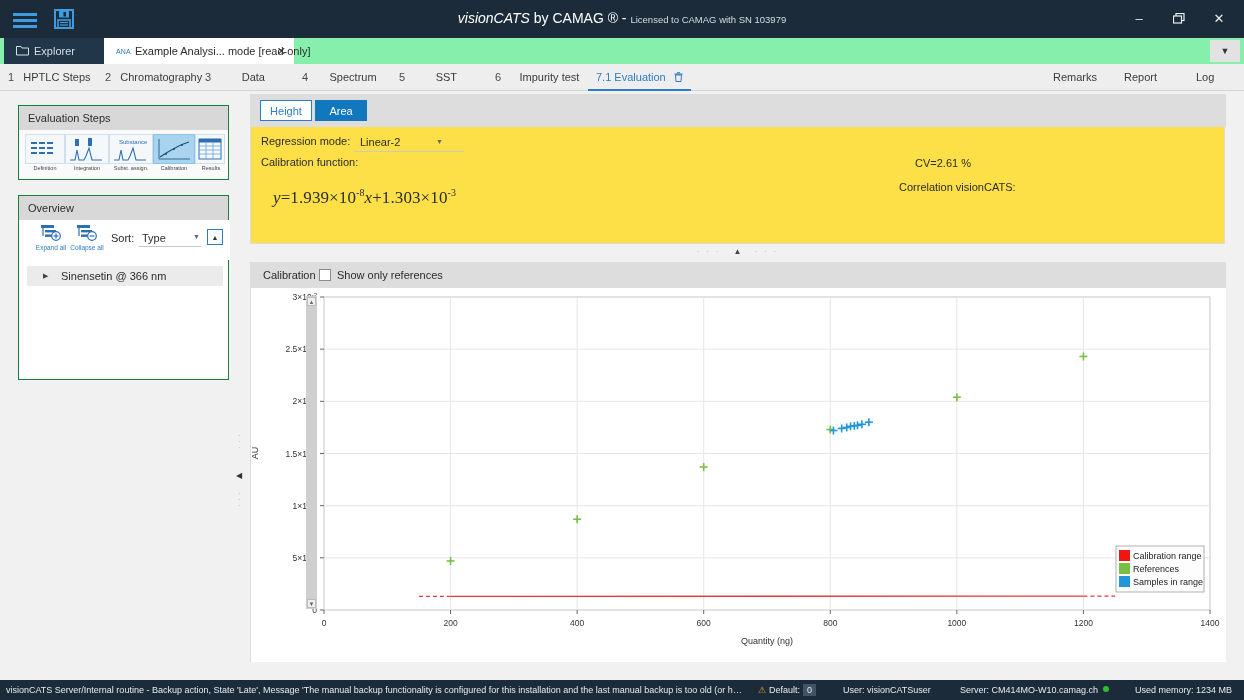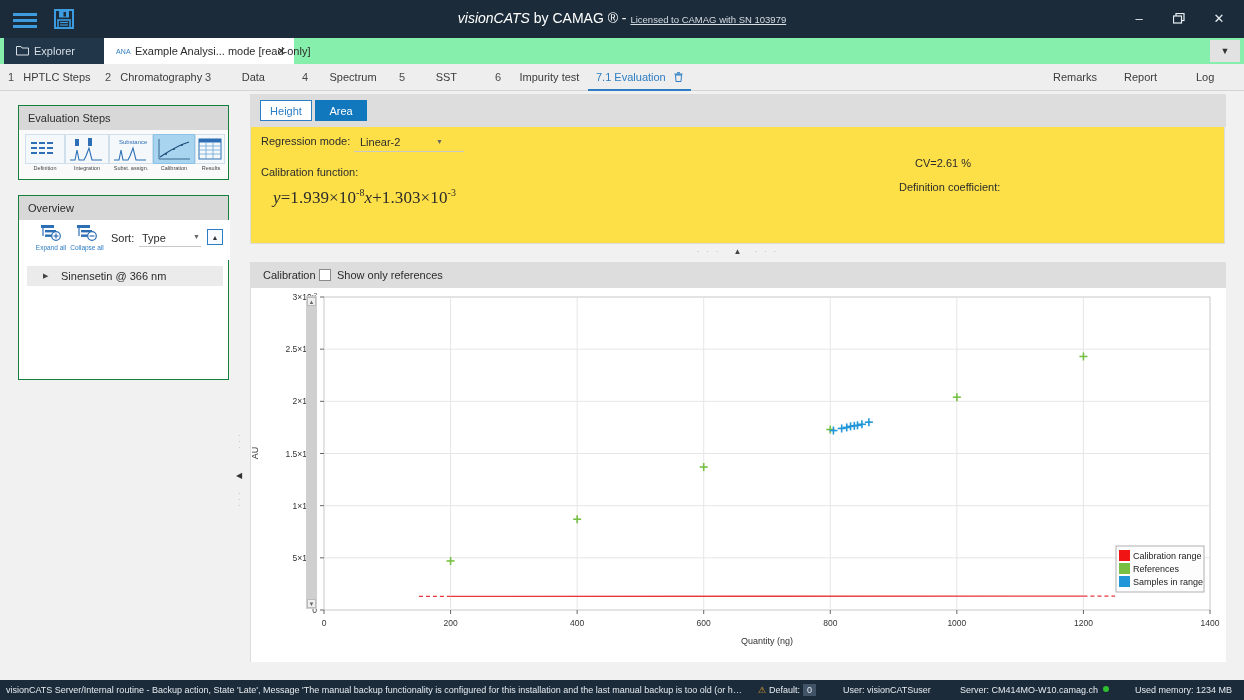--- a/index.html
+++ b/index.html
@@ -21,21 +21,21 @@
   }
   .hamburger span{ display:block; height:3px; background:#3d9be0; margin:3px 1px; border-radius:0;}
   .save-btn{
     position:absolute; left:52px; top:7px; width:24px; height:24px; cursor:pointer;
   }
   .app-title{
     position:absolute; left:0; top:10px; width:1244px; text-align:center;
     font-size:14px; color:#ffffff; white-space:nowrap;
   }
   .app-title .vc{ font-style:italic; }
-  .app-title .lic{ font-size:9.5px; color:#d6dde3;text-decoration:underline; }
+  .app-title .lic{ font-size:9.5px; color:#d6dde3; }
   .wbtn{
     position:absolute; top:10px; width:22px; height:18px; text-align:center;
     color:#e9eef2; font-size:13px; line-height:18px; cursor:pointer;
   }
   #btn-min{ left:1128px; }
   #btn-max{ left:1168px; }
   #btn-close{ left:1208px; }
   
   .tabstrip{
     position:absolute; left:0; top:38px; width:1244px; height:26px;
@@ -126,21 +126,21 @@
     font-size:11px; cursor:pointer;
   }
   .modebtn.off{ left:9px; background:#ffffff; border:1px solid #2d7dc4; color:#2d7dc4;}
   .modebtn.on{ left:64px; background:#1278be; color:#ffffff; border:1px solid #1278be;}
   .regrow{ position:absolute; left:10px; top:40px; height:18px; font-size:11px;}
   .regsel{
     position:absolute; left:93px; top:-2px; width:110px; height:19px;
     border-bottom:1px solid #c9c9c9; font-size:11px; padding-left:6px; line-height:19px;
   }
   .regcaret{ position:absolute; left:175px; top:3px; font-size:7px; color:#666;}
-  .calfnlbl{ position:absolute; left:10px; top:71px; font-size:11px;}
+  .calfnlbl{ position:absolute; left:10px; top:61px; font-size:11px;}
   .formula{ position:absolute; left:22px; top:92px; font-size:17px; font-family:"Liberation Serif", serif; letter-spacing:.1px;}
   .formula i{ font-style:italic; }
   .formula sup{ font-size:10px; vertical-align:super;}
   .statcol{ position:absolute; left:648px; top:62px; width:320px; font-size:11px;}
   .statcol .t{ margin-bottom:9px;}
   .statcol .v{ margin-left:16px; margin-bottom:12px;}
   .collapser{
     position:absolute; left:0; top:150px; width:975px; height:18px; text-align:center;
   }
   .collapser .g{ color:#bdbdbd; font-size:9px; letter-spacing:2px;}
@@ -361,21 +361,21 @@
       <span>Regression mode:</span>
       <span class="regsel">Linear-2</span>
       <span class="regcaret">▼</span>
     </div>
     <div class="calfnlbl">Calibration function:</div>
     <div class="formula">
       <i>y</i><span>=</span><span>1.939×10</span><sup>-8</sup><i>x</i><span>+</span><span>1.303×10</span><sup>-3</sup>
     </div>
     <div class="statcol">
       <div class="v">CV=2.61 %</div>
-      <div class="t">Definition coefficient:</div>
+      <div class="t">Correlation visionCATS:</div>
     </div>
   </div>
 
   <div class="collapser">
     <span class="g">· · ·</span>
     <span class="a">▲</span>
     <span class="g">· · ·</span>
   </div>
 
   <div class="card" id="chartcard">

